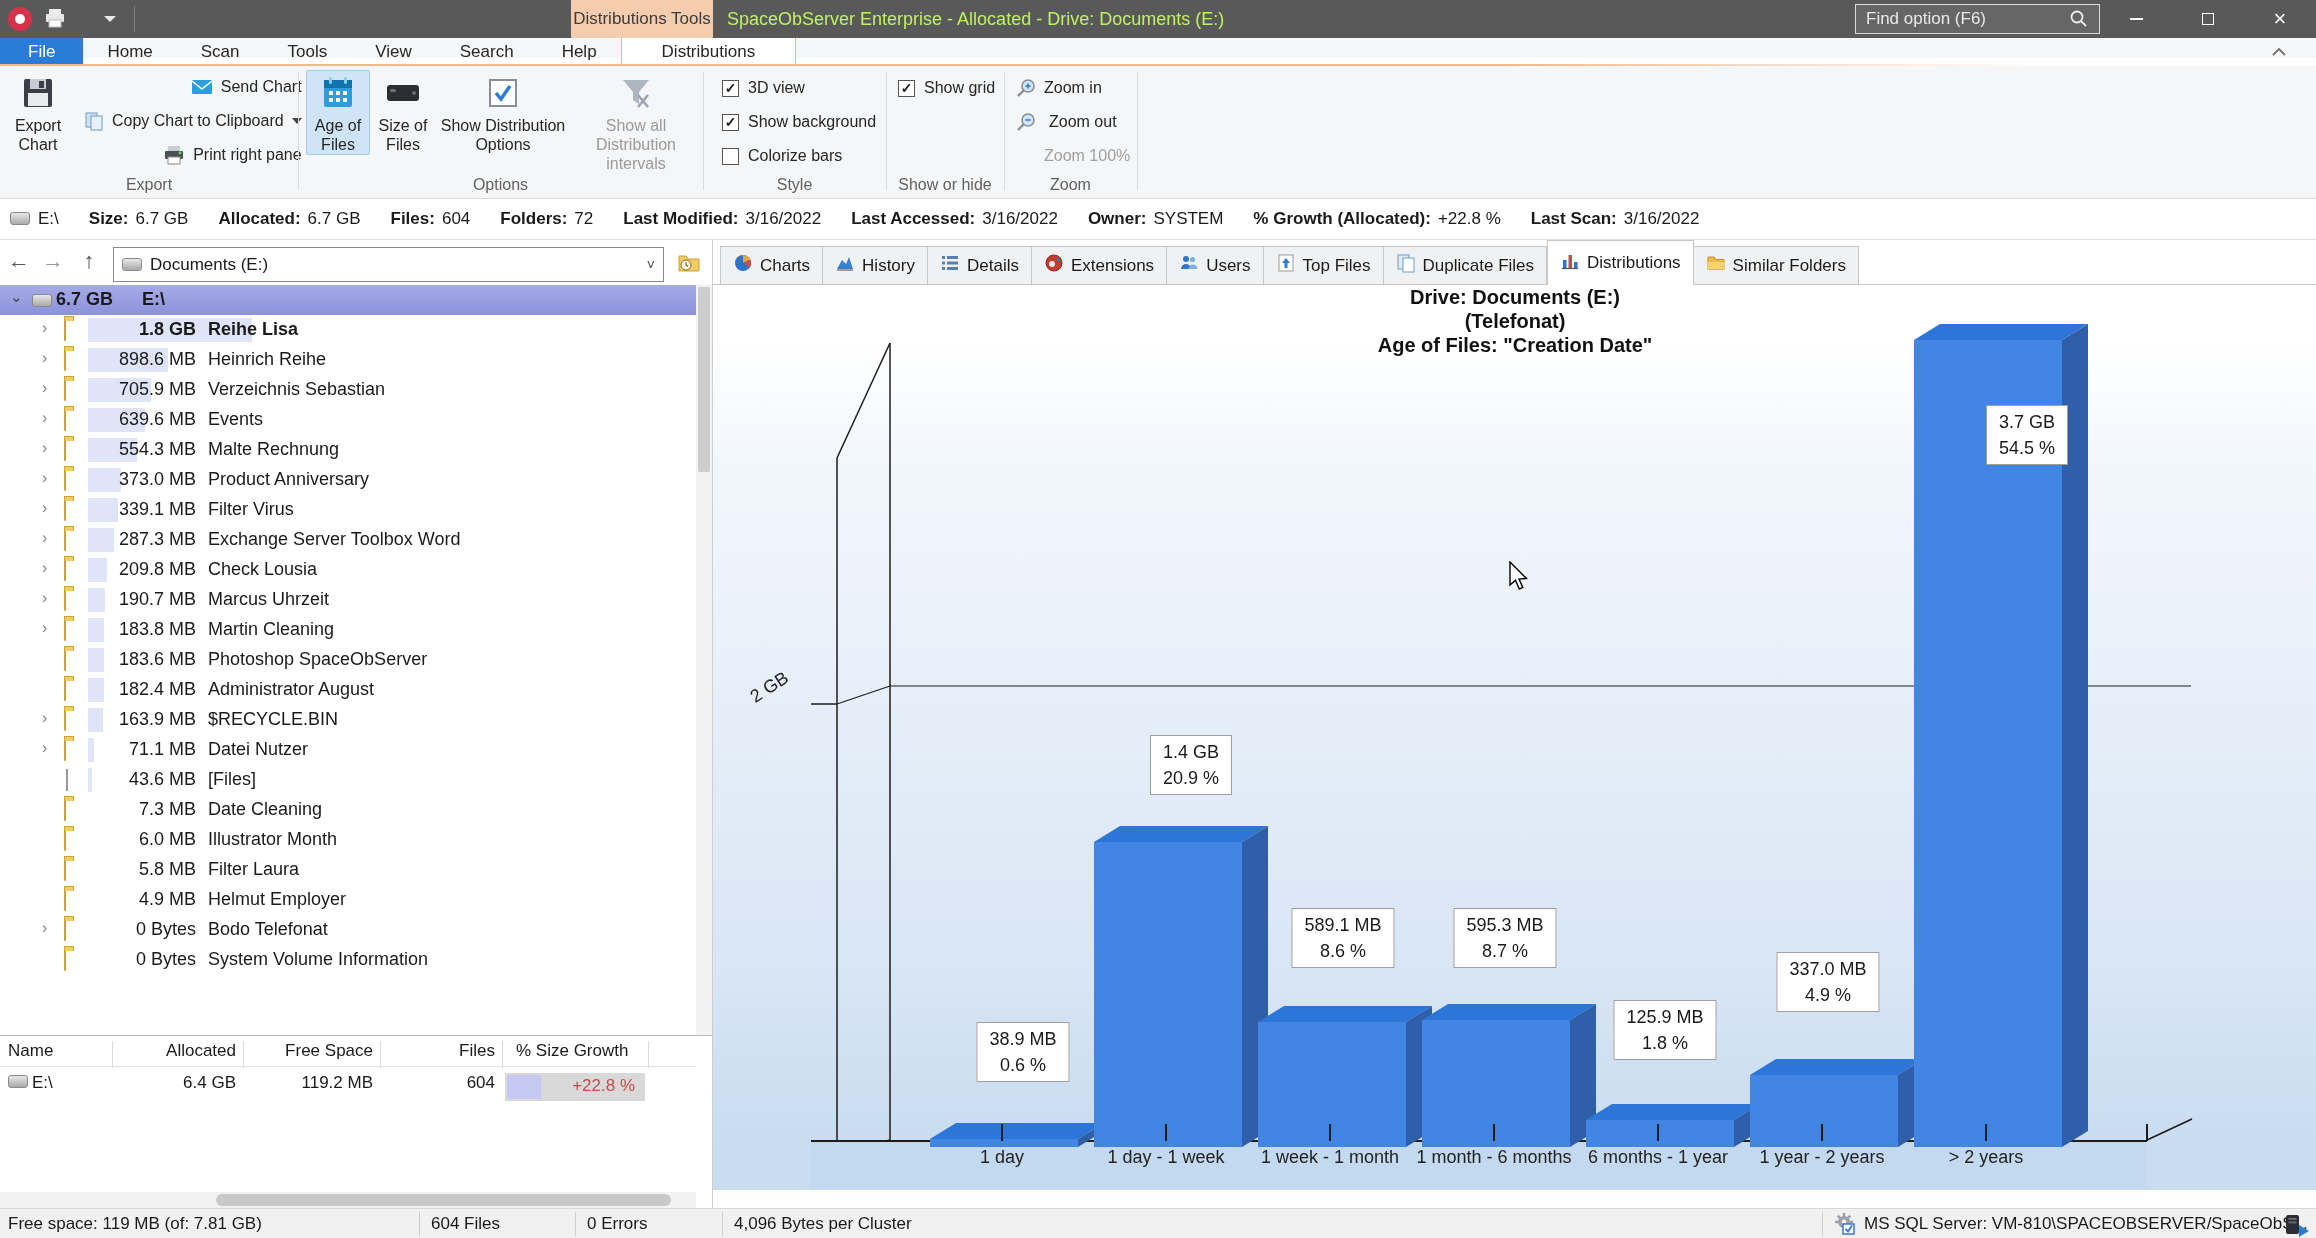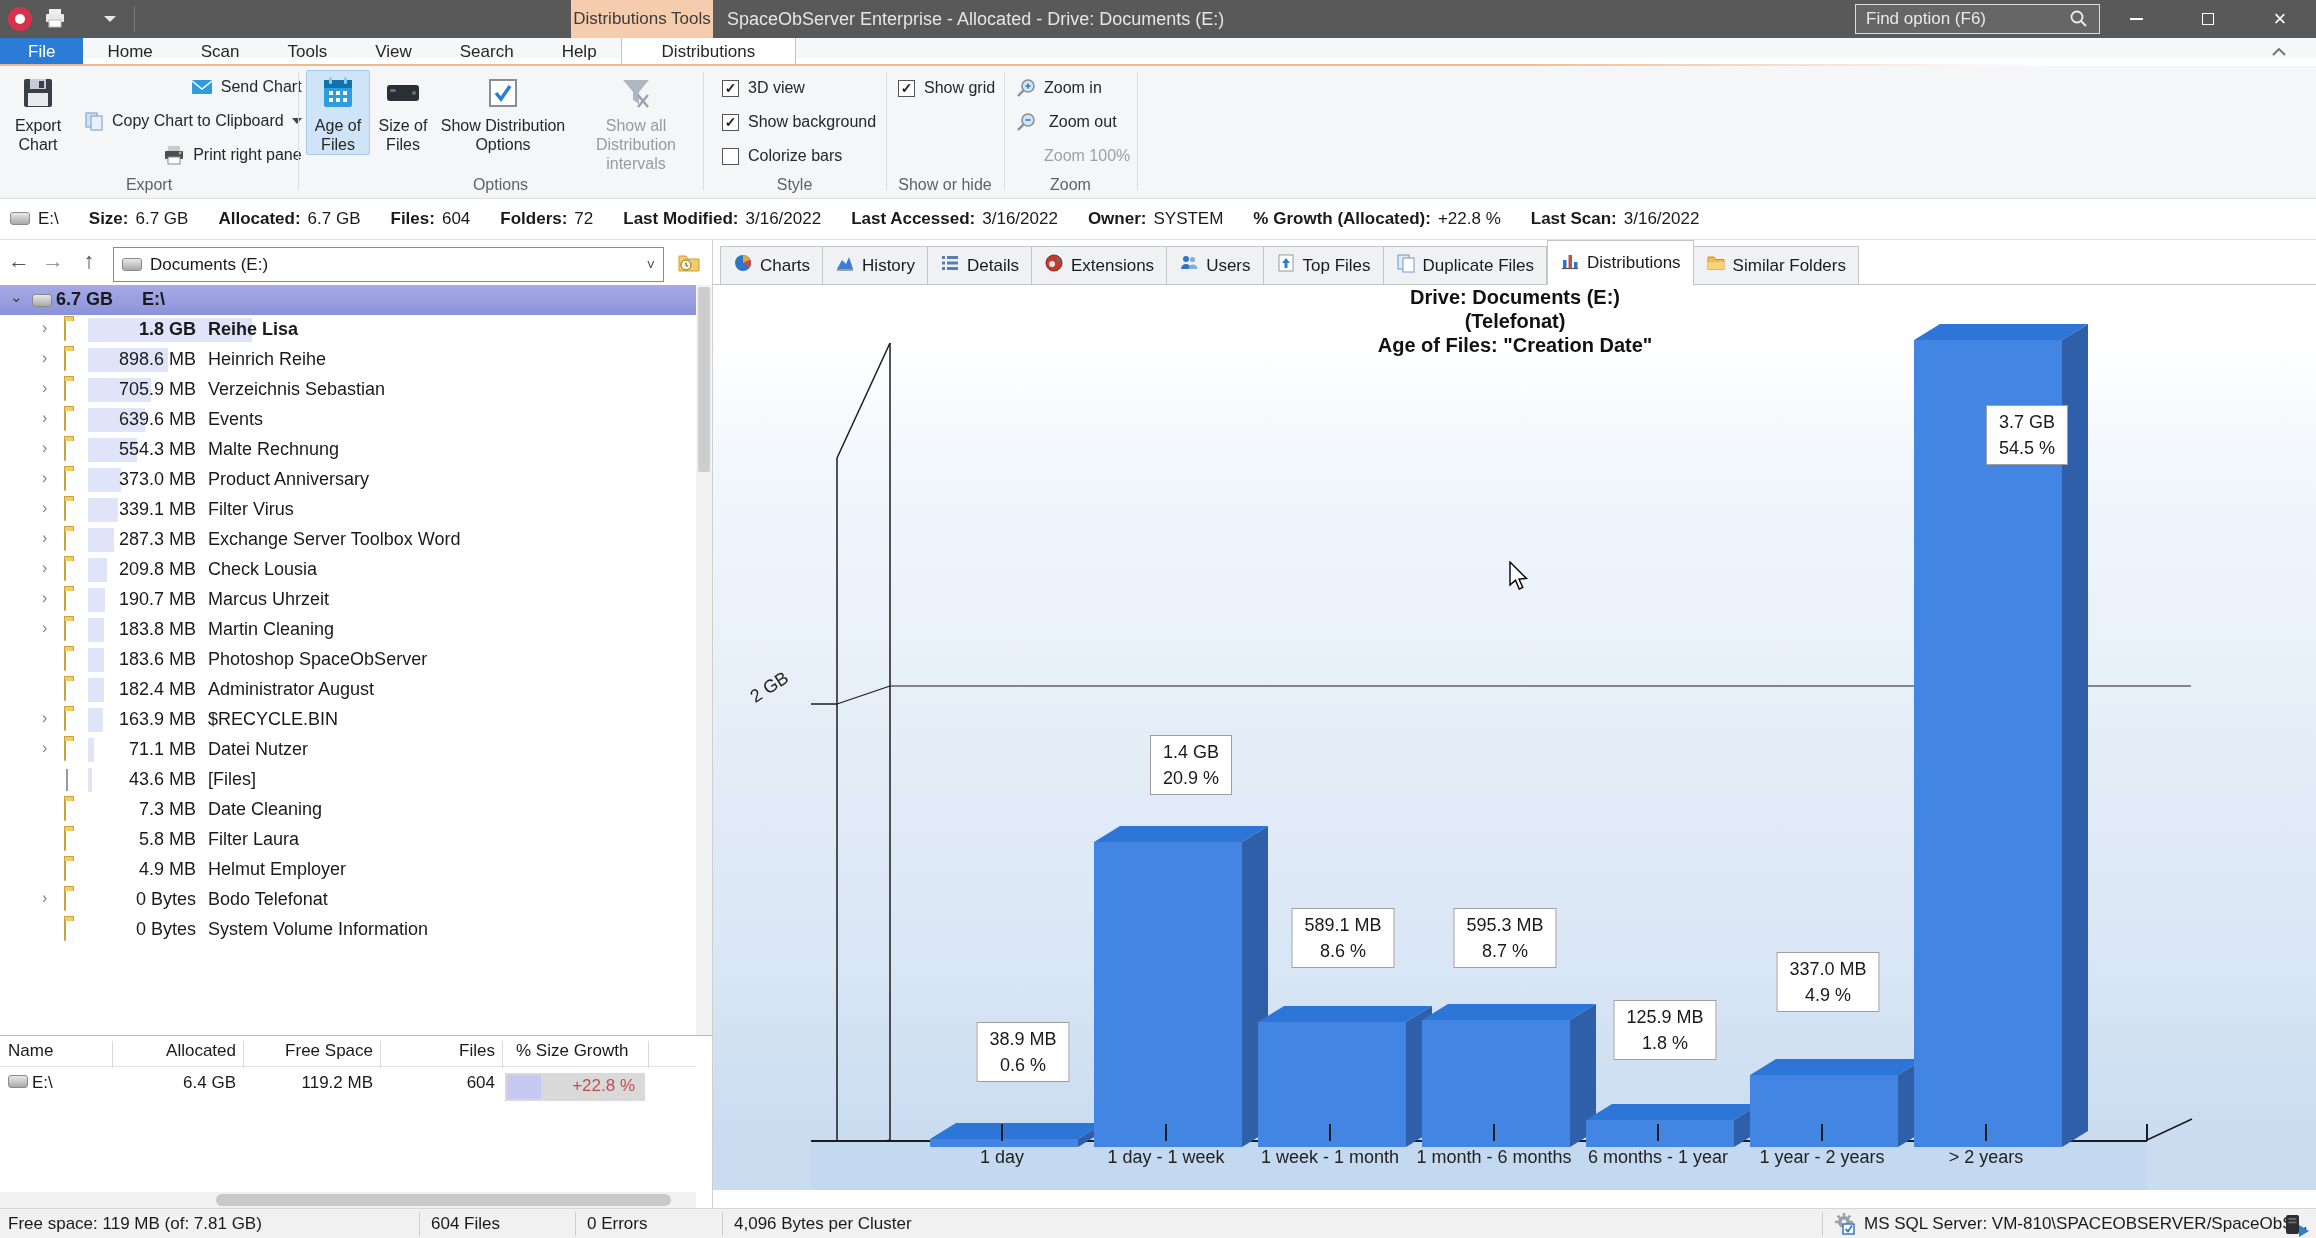--- a/index.html
+++ b/index.html
@@ -8,21 +8,21 @@
   #root { position:relative; width:2316px; height:1238px; background:#fff; }
 
   
   .titlebar { position:absolute; left:0; top:0; width:2316px; height:38px; background:#595959; display:flex; align-items:center; }
   .app-icon { position:absolute; left:8px; top:7px; width:24px; height:24px; border-radius:50%; background:#d6324a; }
   .app-icon::after { content:""; position:absolute; left:7px; top:7px; width:10px; height:10px; border-radius:50%; background:#fff; }
   .qat-printer { position:absolute; left:44px; top:8px; }
   .qat-arrow { position:absolute; left:104px; top:16px; width:0; height:0; border-left:6px solid transparent; border-right:6px solid transparent; border-top:6px solid #e8e8e8; }
   .qat-sep { position:absolute; left:134px; top:6px; width:1px; height:26px; background:#7a7a7a; }
   .ctx-tab { position:absolute; left:571px; top:0; width:142px; height:38px; background:#f5cdae; color:#3c3c3c; font-size:17px; display:flex; align-items:center; justify-content:center; }
-  .win-title { position:absolute; left:727px; top:0; height:38px; display:flex; align-items:center; color:#e5e5e5; font-size:18px; }
+  .win-title { position:absolute; left:727px; top:0; height:38px; display:flex; align-items:center; color:#bef264; font-size:18px; }
   .find-box { position:absolute; left:1855px; top:4px; width:245px; height:30px; border:1px solid #dcdcdc; background:#666; color:#e9e9e9; font-size:17px; display:flex; align-items:center; padding:0 10px; }
   .find-box .ph { flex:1; }
   .win-btn { position:absolute; top:0; width:72px; height:38px; display:flex; align-items:center; justify-content:center; color:#fff; }
   .wb-min { left:2100px; } .wb-max { left:2172px; } .wb-close { left:2244px; font-size:22px; }
   .wb-min i { display:block; width:13px; height:2px; background:#fff; }
   .wb-max i { display:block; width:12px; height:12px; border:1.5px solid #fff; }
 
   
   .menubar { position:absolute; left:0; top:38px; width:2316px; height:20px; background:#f6f7f8; display:flex; }
   .menu-tab { height:28px; padding:0 24px; display:flex; align-items:center; font-size:17px; color:#262626; }
@@ -460,20 +460,27 @@
     <span class="c-exp"></span>
     <span class="c-icon"><span class="folder-ic"></span></span>
 
     <span class="c-size">7.3 MB</span>
     <span class="c-name">Date Cleaning</span>
   </div>
       <div class="trow">
     <span class="c-exp"></span>
     <span class="c-icon"><span class="folder-ic"></span></span>
 
+    <span class="c-size">6.0 MB</span>
+    <span class="c-name">Illustrator Month</span>
+  </div>
+      <div class="trow">
+    <span class="c-exp"></span>
+    <span class="c-icon"><span class="folder-ic"></span></span>
+
     <span class="c-size">5.8 MB</span>
     <span class="c-name">Filter Laura</span>
   </div>
       <div class="trow">
     <span class="c-exp"></span>
     <span class="c-icon"><span class="folder-ic"></span></span>
 
     <span class="c-size">4.9 MB</span>
     <span class="c-name">Helmut Employer</span>
   </div>

